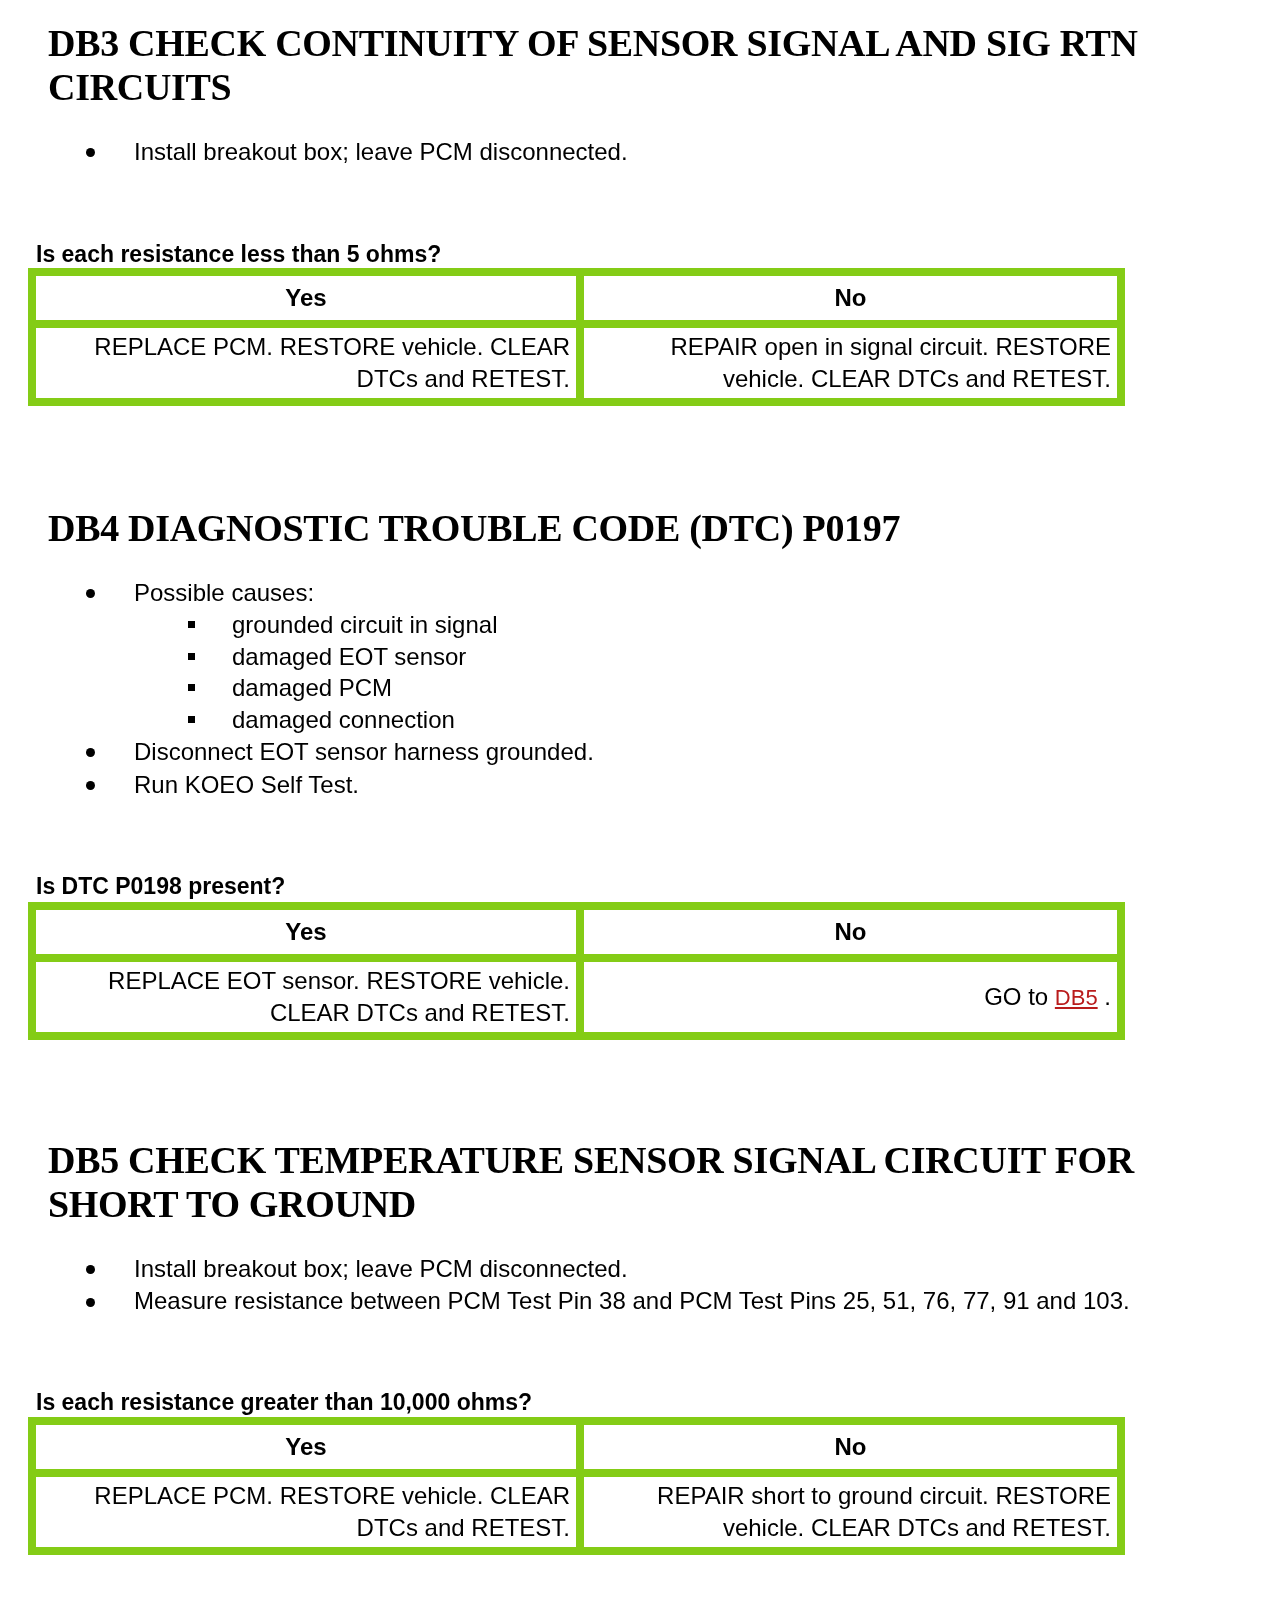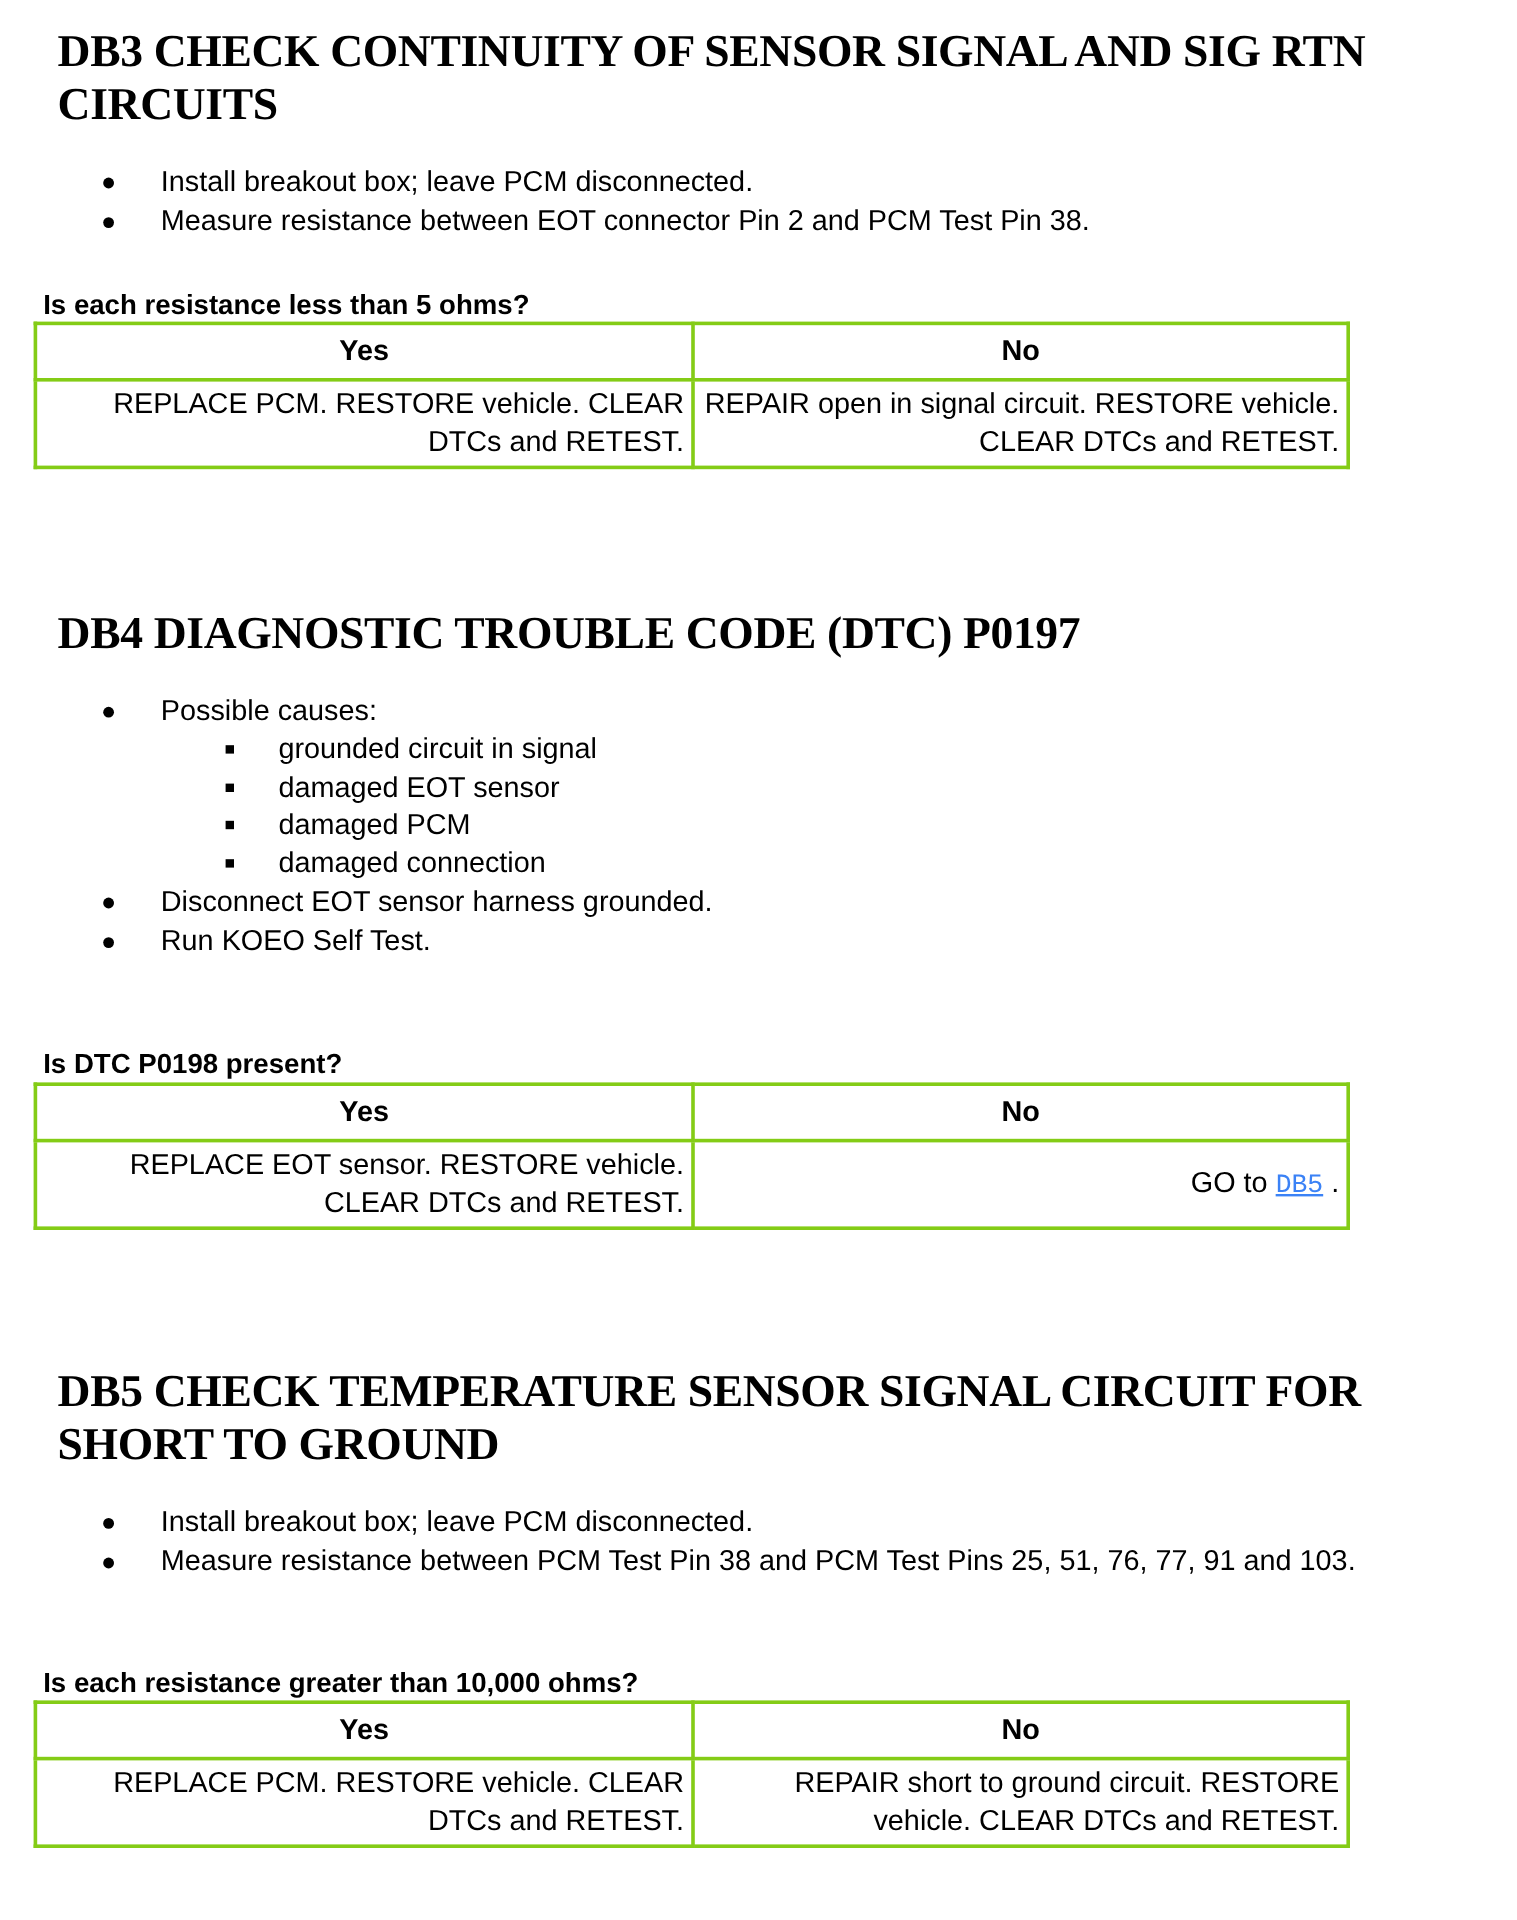--- a/index.html
+++ b/index.html
@@ -79,58 +79,54 @@
     }
     table.decision {
       position: absolute;
       left: 28px;
       width: 1097px;
       border-collapse: collapse;
       table-layout: fixed;
     }
     table.decision th,
     table.decision td {
-      border: 3px solid #84cc16;
+      border: 8px solid #84cc16;
       font-size: 24px;
       padding: 0 6px;
       vertical-align: middle;
     }
     table.decision th {
       font-weight: bold;
       height: 44px;
       text-align: center;
     }
     table.decision td {
       font-weight: normal;
       line-height: 32px;
       height: 70px;
       text-align: right;
     }
     .col-yes { width: 548px; }
     .link {
-      color: #3b82f6;
+      color: #b91c1c;
       text-decoration: underline;
-      font-family: Liberation Mono, monospace;
+      font-family: Liberation Sans, sans-serif;
       font-size: 22px;
       cursor: pointer;
     }
   </style>
 </head>
 <body>
 
 <div class="section">
   <h2 class="heading" style="top:9px;">DB3 CHECK CONTINUITY OF SENSOR SIGNAL AND SIG RTN CIRCUITS</h2>
   <ul class="bullets" style="top:135px;">
     <li class="bullet">
       <span class="dot"></span>
       <span>Install breakout box; leave PCM disconnected.</span>
-    </li>
-    <li class="bullet">
-      <span class="dot"></span>
-      <span>Measure resistance between EOT connector Pin 2 and PCM Test Pin 38.</span>
     </li>
   </ul>
   <p class="question" style="top:241px;">Is each resistance less than 5 ohms?</p>
   <table class="decision" style="top:268px;">
     <colgroup>
         <col class="col-yes">
         <col>
       </colgroup>
     <tbody>
         <tr>

